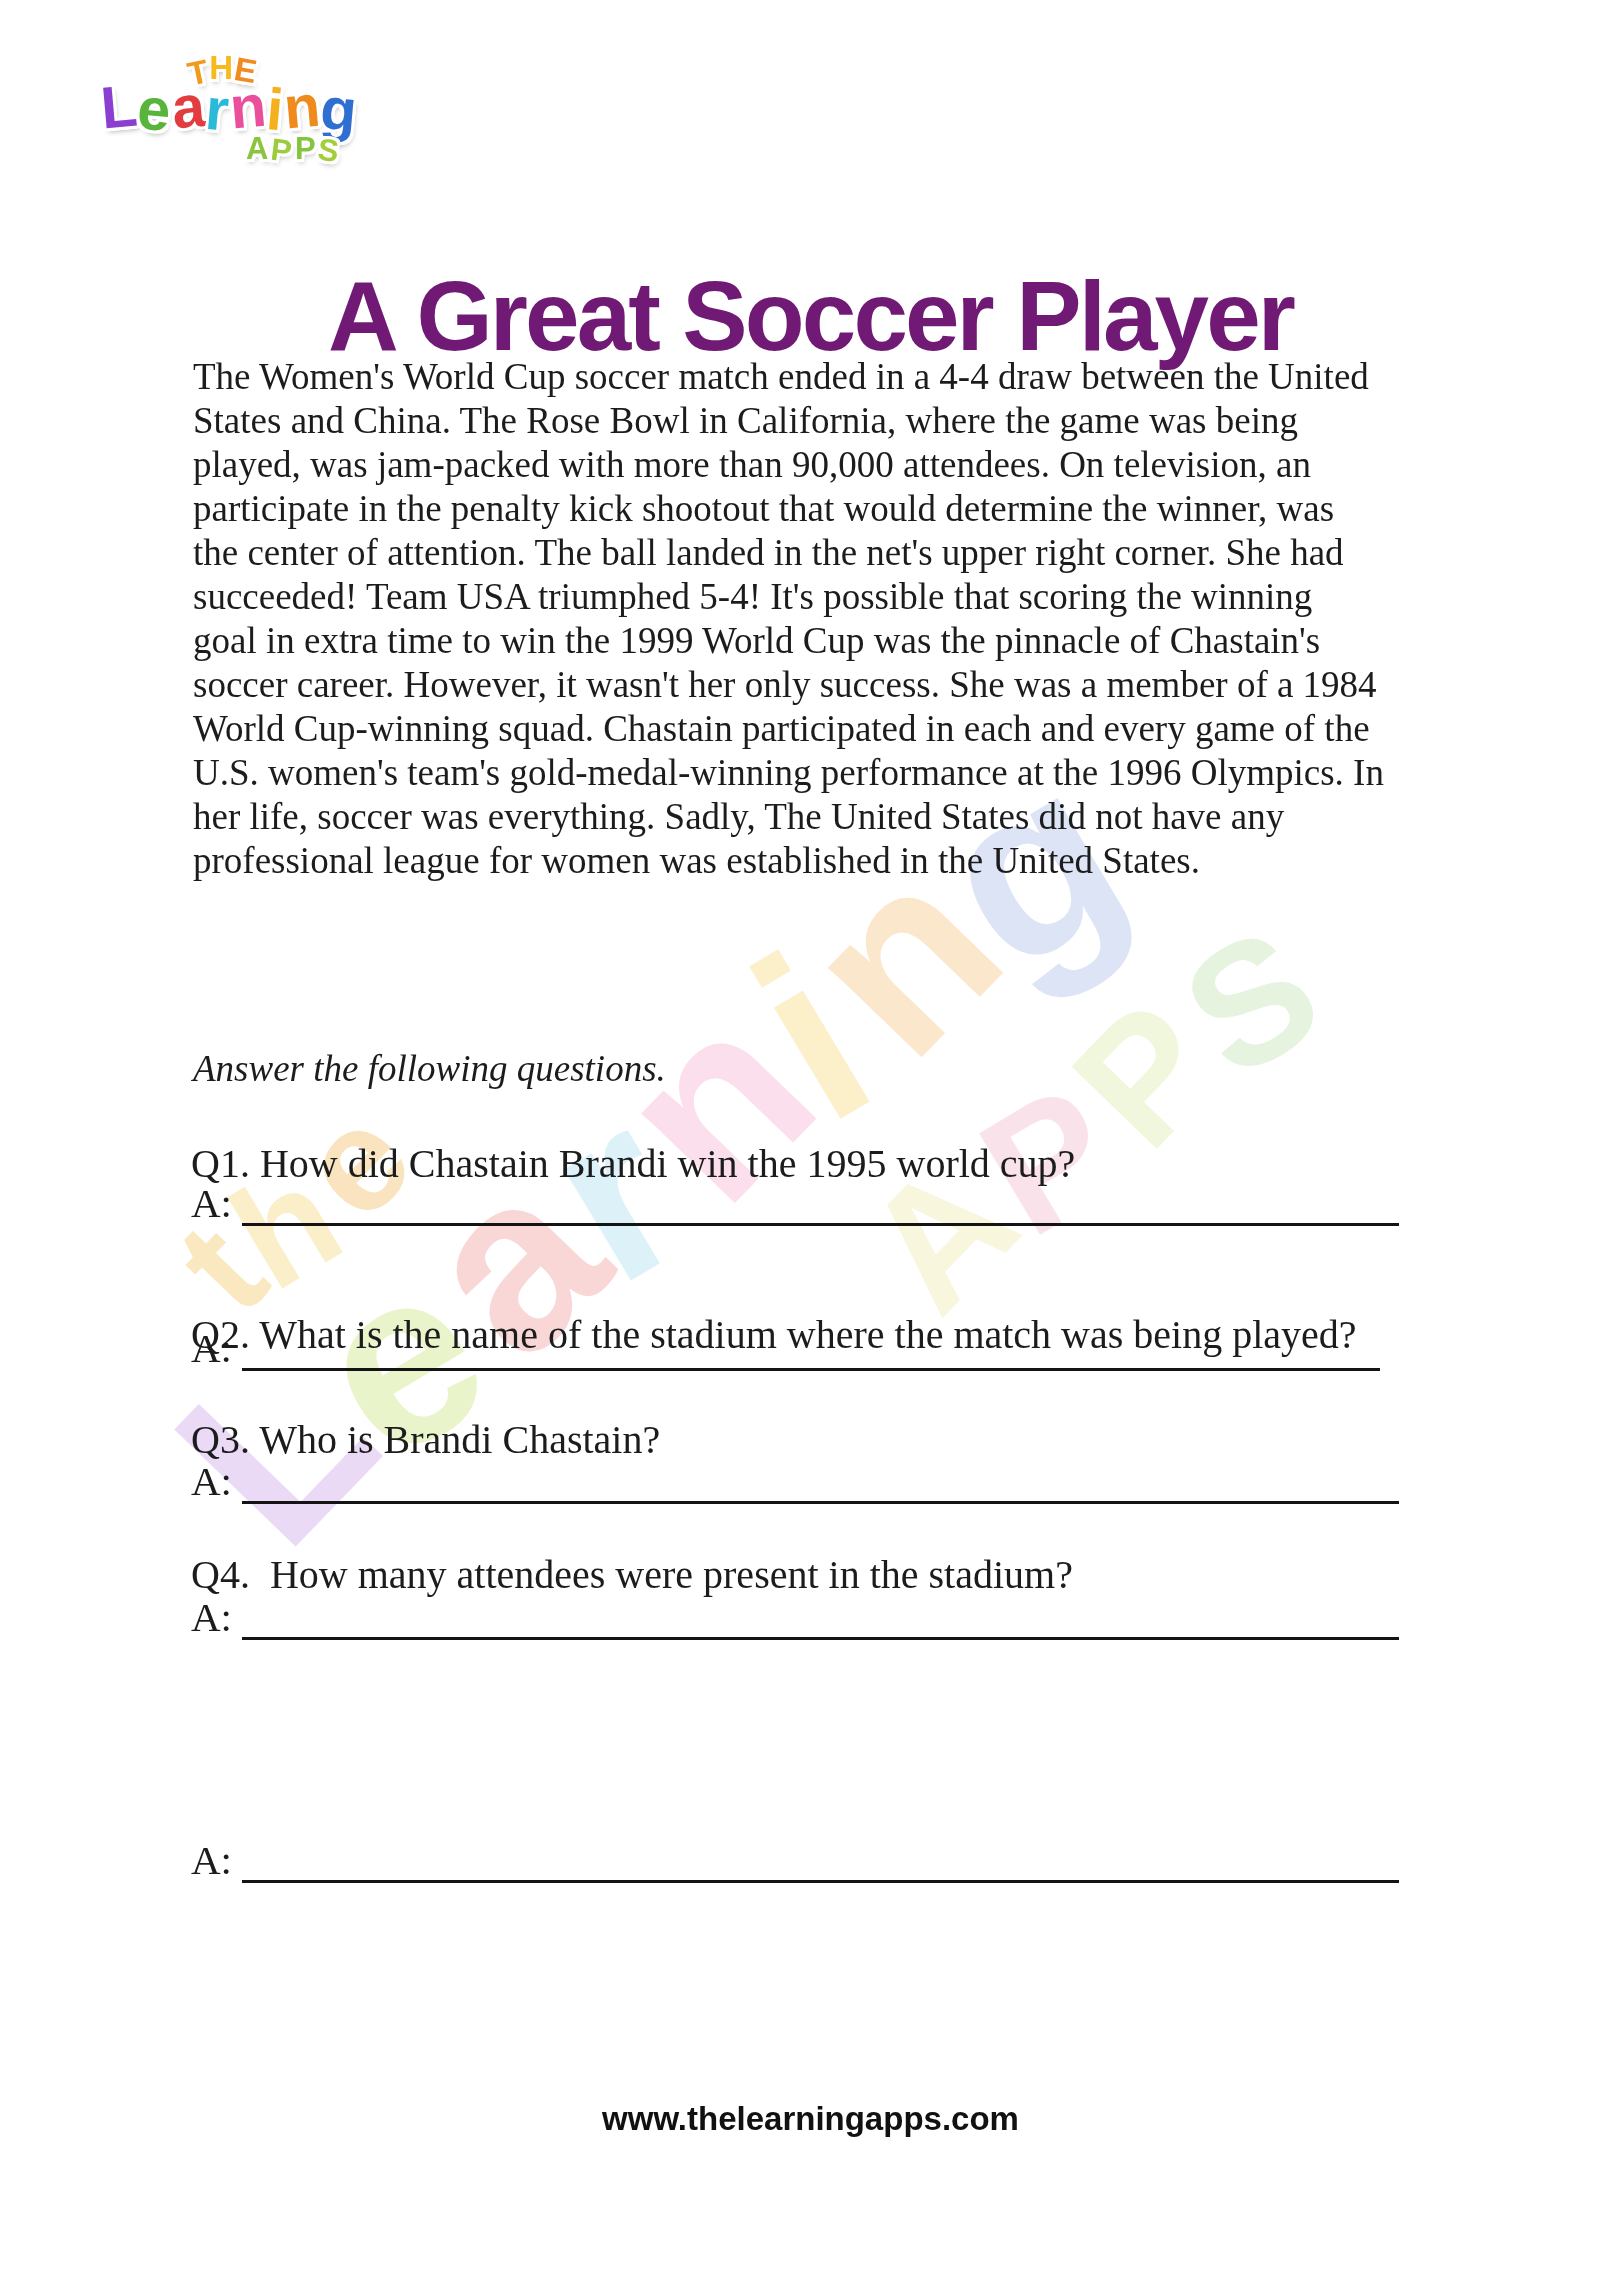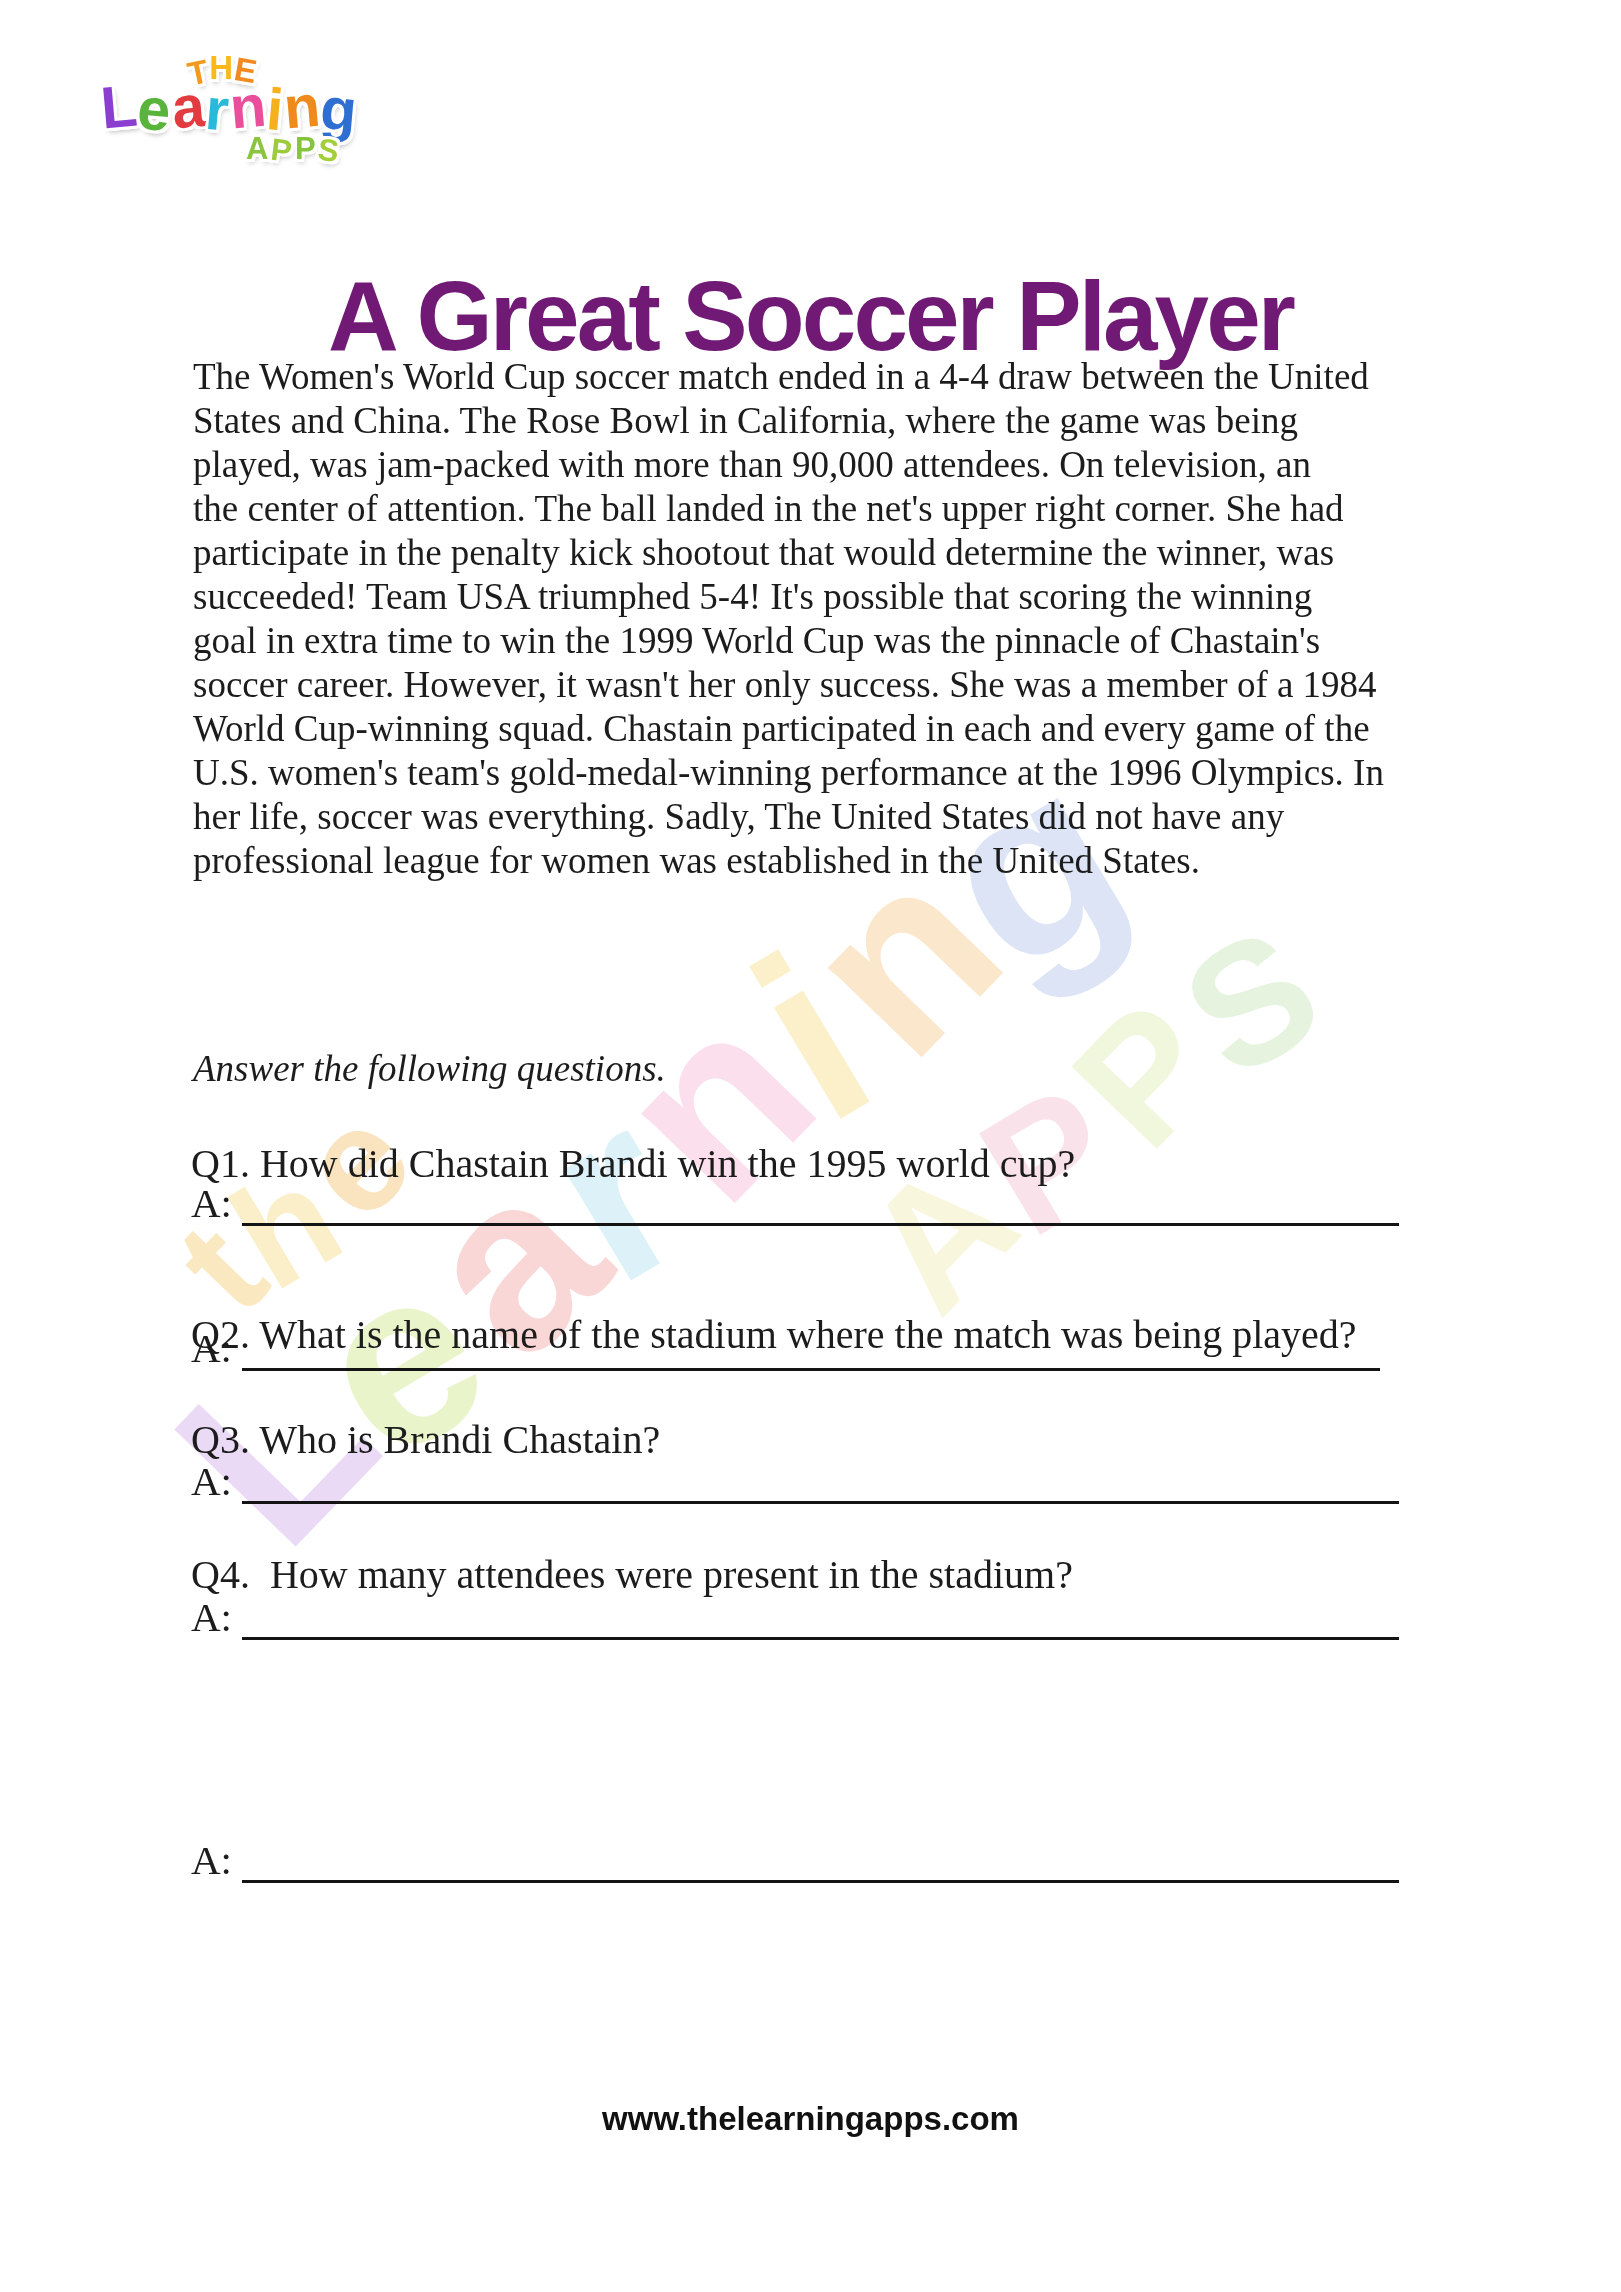--- a/index.html
+++ b/index.html
@@ -94,22 +94,22 @@
     <div class="logo-learning"><span class="bl" style="color: rgb(138, 63, 209);">L</span><span class="bl" style="color: rgb(88, 180, 58);">e</span><span class="bl" style="color: rgb(226, 59, 64);">a</span><span class="bl" style="color: rgb(42, 185, 217);">r</span><span class="bl" style="color: rgb(234, 79, 155);">n</span><span class="bl" style="color: rgb(245, 176, 30);">i</span><span class="bl" style="color: rgb(239, 139, 29);">n</span><span class="bl" style="color: rgb(47, 111, 210);">g</span></div>
     <div class="logo-apps"><span class="bl" style="color: rgb(139, 197, 64);">A</span><span class="bl" style="color: rgb(156, 203, 59);">P</span><span class="bl" style="color: rgb(132, 196, 63);">P</span><span class="bl" style="color: rgb(162, 206, 57);">S</span></div>
   </div>
 
   <h1 class="title">A Great Soccer Player</h1>
 
   <div class="passage">
       <div class="p-line">The Women's World Cup soccer match ended in a 4-4 draw between the United</div>
       <div class="p-line">States and China. The Rose Bowl in California, where the game was being</div>
       <div class="p-line">played, was jam-packed with more than 90,000 attendees. On television, an</div>
+      <div class="p-line">participate in the penalty kick shootout that would determine the winner, was</div>
       <div class="p-line">the center of attention. The ball landed in the net's upper right corner. She had</div>
-      <div class="p-line">participate in the penalty kick shootout that would determine the winner, was</div>
       <div class="p-line">succeeded! Team USA triumphed 5-4! It's possible that scoring the winning</div>
       <div class="p-line">goal in extra time to win the 1999 World Cup was the pinnacle of Chastain's</div>
       <div class="p-line">soccer career. However, it wasn't her only success. She was a member of a 1984</div>
       <div class="p-line">World Cup-winning squad. Chastain participated in each and every game of the</div>
       <div class="p-line">U.S. women's team's gold-medal-winning performance at the 1996 Olympics. In</div>
       <div class="p-line">her life, soccer was everything. Sadly, The United States did not have any</div>
       <div class="p-line">professional league for women was established in the United States.</div>
     </div>
 
   <div class="prompt">Answer the following questions.</div>

